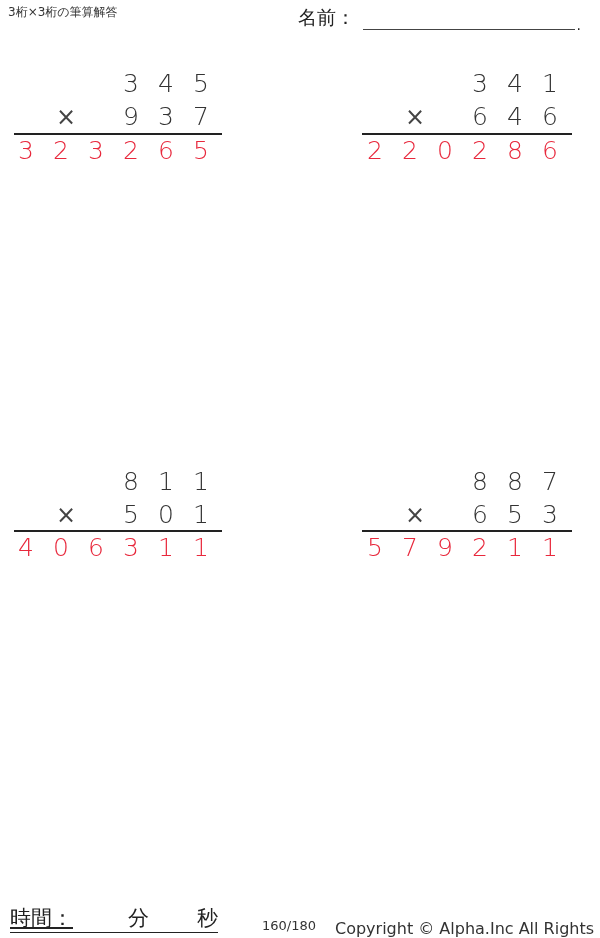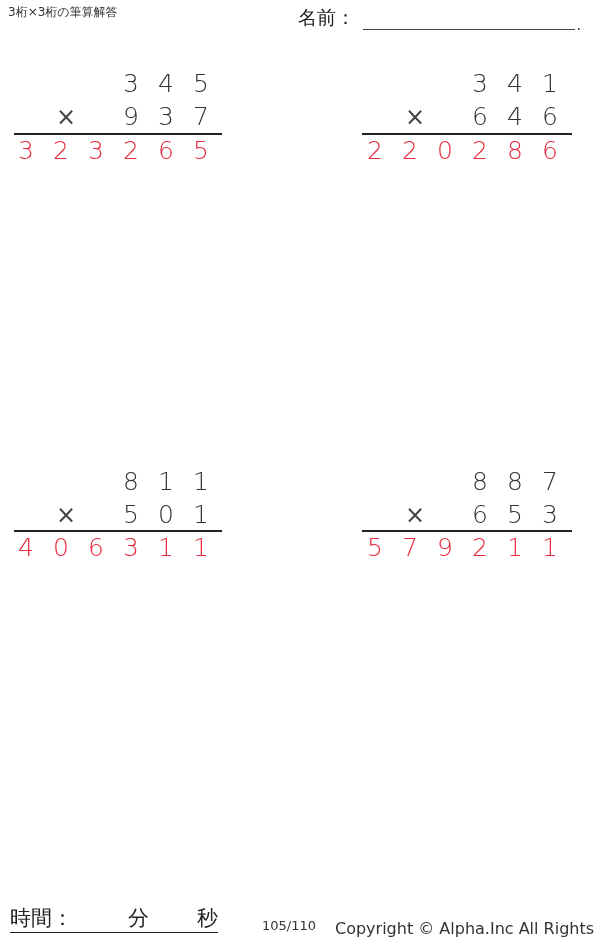--- a/index.html
+++ b/index.html
@@ -122,18 +122,18 @@
     <span class="cell" style="left:0px">5</span>
     <span class="cell" style="left:35px">7</span>
     <span class="cell" style="left:70px">9</span>
     <span class="cell" style="left:105px">2</span>
     <span class="cell" style="left:140px">1</span>
     <span class="cell" style="left:175px">1</span>
   </div>
 </div>
 
 <div class="footer-time">
-  <span style="left:0px;">時間：</span>
+  <span style="left:0px;text-decoration:underline;">時間：</span>
   <span style="left:118px;">分</span>
   <span style="left:187px;">秒</span>
 </div>
-<div class="footer-page">105/110</div>
+<div class="footer-page">160/180</div>
 <div class="footer-copy">Copyright © Alpha.Inc All Rights Reserved.</div>
 
 </body></html>

